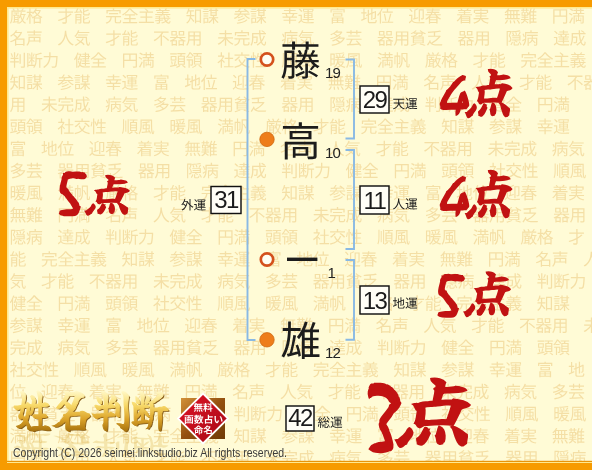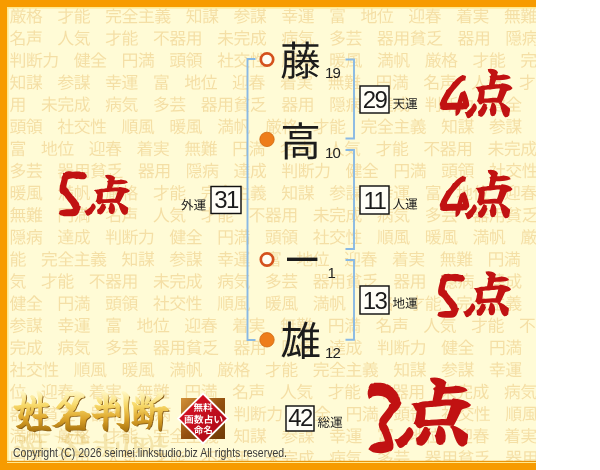--- a/index.html
+++ b/index.html
@@ -1,14 +1,14 @@
 <!DOCTYPE html>
 <html><head><meta charset="utf-8"><style>
 html,body{margin:0;padding:0;background:#fff}
-#page{width:536px;height:470px;overflow:hidden}
+#page{width:592px;height:470px;overflow:hidden}
 </style></head>
 <body>
 <div id="page">
 <svg width="600" height="470" viewBox="0 0 600 470" font-family="Liberation Sans, sans-serif">
 <defs>
         <path id="g0" d="M559 -478C678 -398 828 -280 899 -203L960 -261C885 -338 733 -450 615 -526ZM69 -770V-693H514C415 -522 243 -353 44 -255C60 -238 83 -208 95 -189C234 -262 358 -365 459 -481V78H540V-584C566 -619 589 -656 610 -693H931V-770Z"></path>
         <path id="g1" d="M374 -795C435 -750 505 -686 545 -640H103V-567H459V-347H149V-274H459V-27H56V46H948V-27H540V-274H856V-347H540V-567H897V-640H572L620 -675C580 -722 499 -790 435 -836Z"></path>
         <path id="g2" d="M111 71C150 19 187 -41 219 -98C311 35 454 65 672 65H940C944 44 957 10 968 -8C918 -7 710 -6 675 -7C549 -7 445 -17 368 -57C558 -160 759 -329 871 -486L815 -522L801 -518H535V-707C666 -720 788 -737 885 -760L826 -822C660 -782 353 -756 98 -747C105 -730 114 -700 116 -680C225 -683 343 -690 458 -699V-518H120V-446H742C641 -324 468 -185 304 -103C286 -121 270 -142 256 -168L280 -215L211 -242C175 -156 107 -42 45 28Z"></path>
         <path id="g3" d="M318 -606C257 -520 152 -438 54 -386C72 -371 102 -342 115 -326C212 -386 324 -481 395 -577ZM618 -564C714 -498 830 -401 883 -335L949 -388C891 -454 774 -547 679 -609ZM359 -428 288 -406C327 -309 379 -226 444 -157C339 -75 203 -22 40 12C55 30 79 65 88 84C251 43 390 -16 500 -104C607 -13 744 48 914 80C925 59 947 26 964 9C798 -18 663 -74 559 -156C628 -225 684 -309 724 -411L645 -434C612 -343 564 -269 502 -207C440 -269 392 -343 359 -428ZM460 -841V-710H61V-636H939V-710H536V-841Z"></path>
         <path id="g4" d="M448 -809C442 -677 442 -196 33 13C57 29 81 52 94 71C349 -67 452 -309 496 -511C545 -309 657 -53 915 71C927 51 950 25 973 8C591 -166 538 -635 529 -764L532 -809Z"></path>

